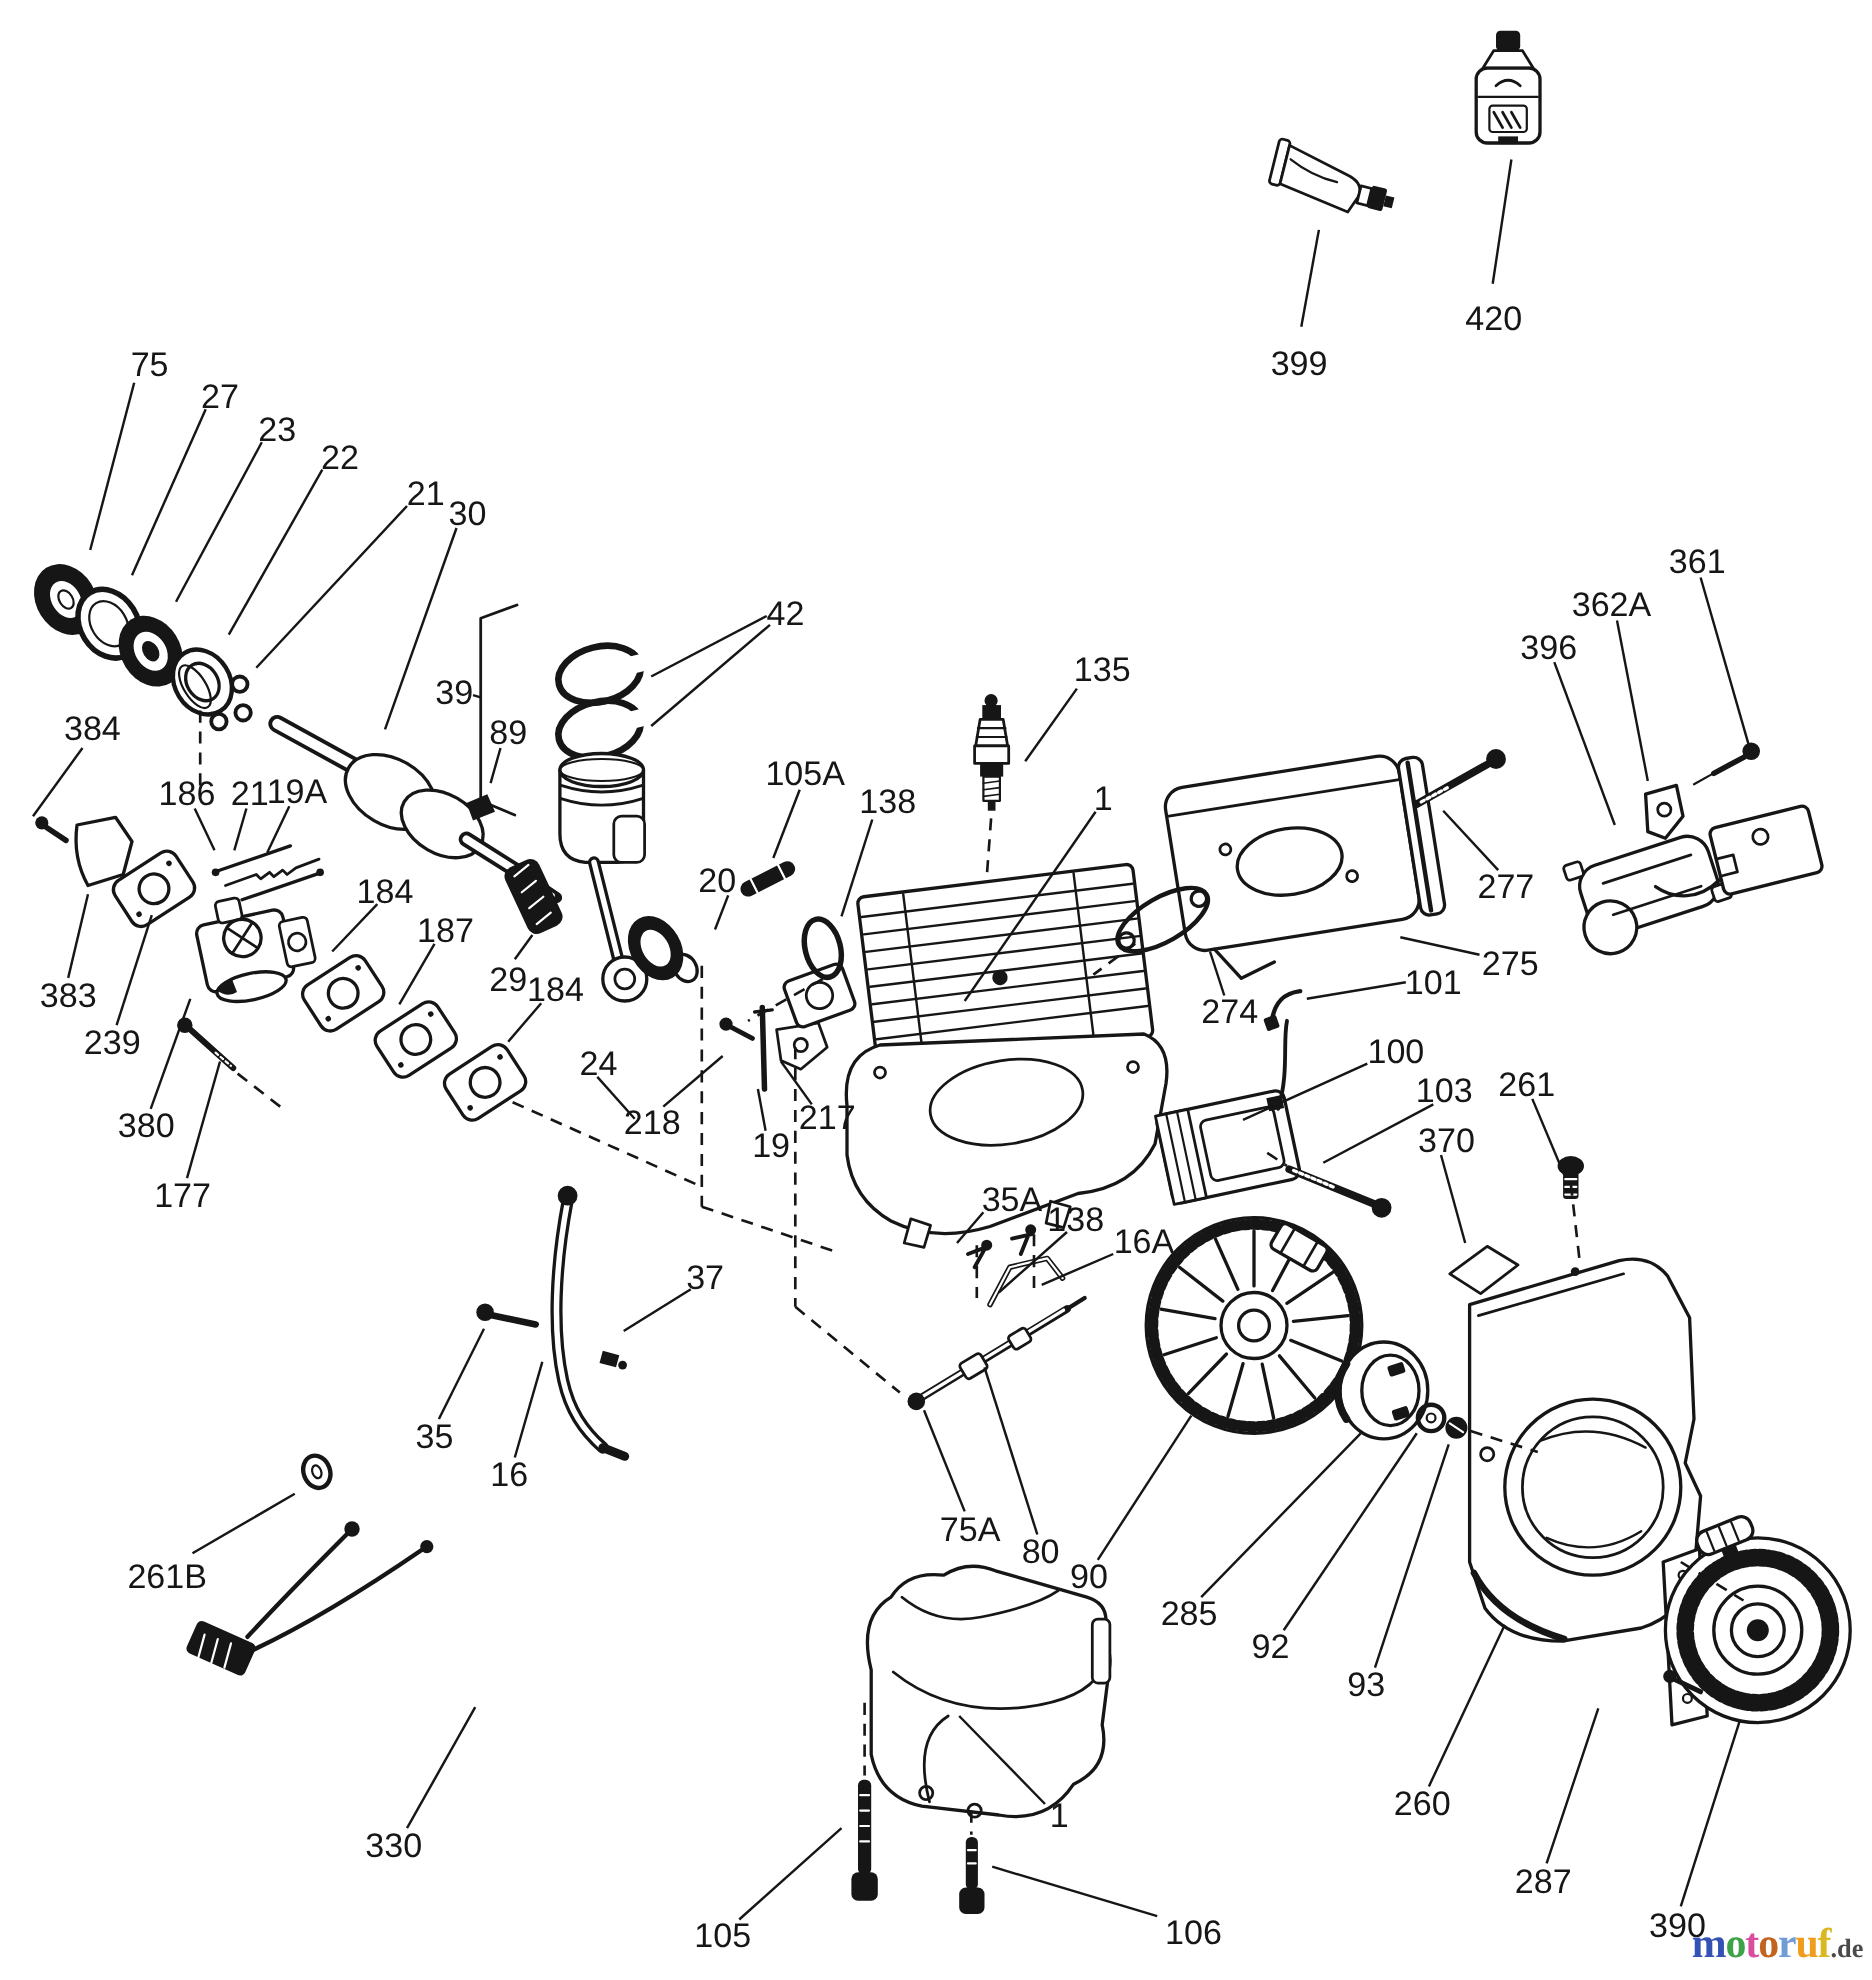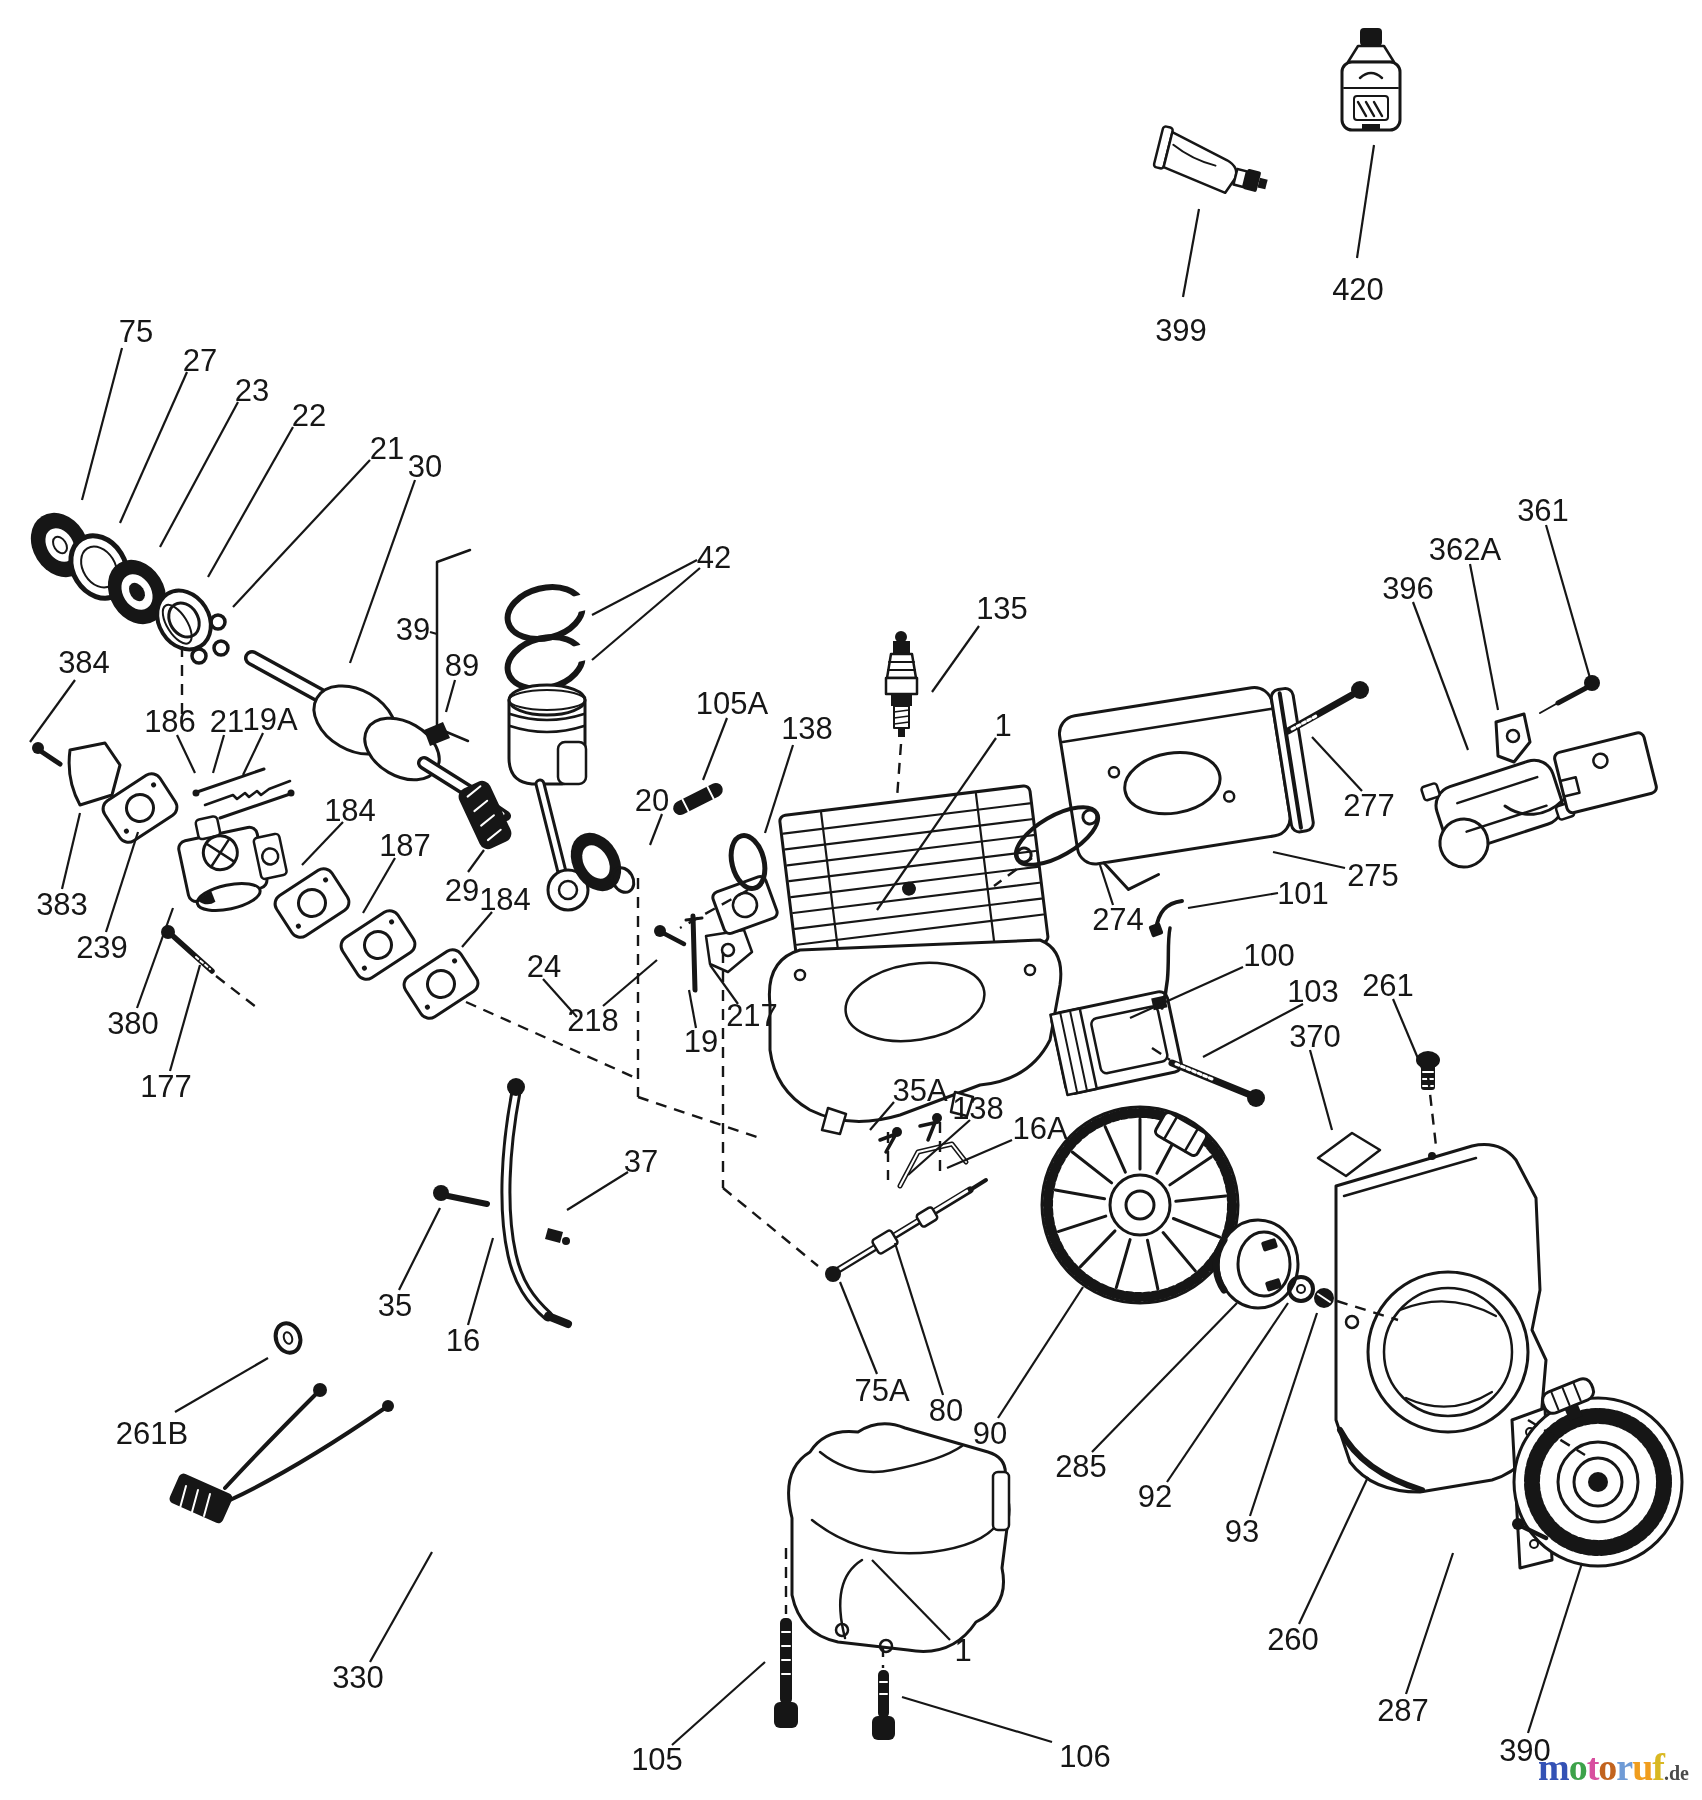--- a/index.html
+++ b/index.html
@@ -5,21 +5,21 @@
   html,body{margin:0;padding:0;background:#ffffff;}
   body{width:1702px;height:1800px;position:relative;overflow:hidden;
        font-family:"Liberation Sans",sans-serif;}
   svg{display:block;position:absolute;left:0;top:0;}
   .lbl{font-family:"Liberation Sans",sans-serif;font-size:31px;fill:#161616;text-anchor:middle;}
   .leader{stroke:#161616;stroke-width:2.2;fill:none;}
   .dash{stroke:#161616;stroke-width:2.4;stroke-dasharray:11 8;fill:none;}
   .watermark{position:absolute;left:1538px;top:1748px;width:164px;
        font-family:"Liberation Serif",serif;font-weight:bold;font-size:38px;
        letter-spacing:-1px;white-space:nowrap;line-height:38px;}
-  .watermark .wm-suffix{font-size:20px;font-weight:bold;letter-spacing:0;}
+  .watermark .wm-suffix{font-size:24px;font-weight:bold;letter-spacing:0;}
 </style>
 </head>
 <body>
 
 <svg id="diagram-svg" width="1702" height="1800" viewBox="0 0 1702 1800">
 
   <defs>
     <g id="gplate">
       <rect x="-33" y="-24" width="66" height="48" rx="10" fill="#fff" stroke="#161616" stroke-width="3"></rect>
       <circle r="13.5" fill="#fff" stroke="#161616" stroke-width="3"></circle>

